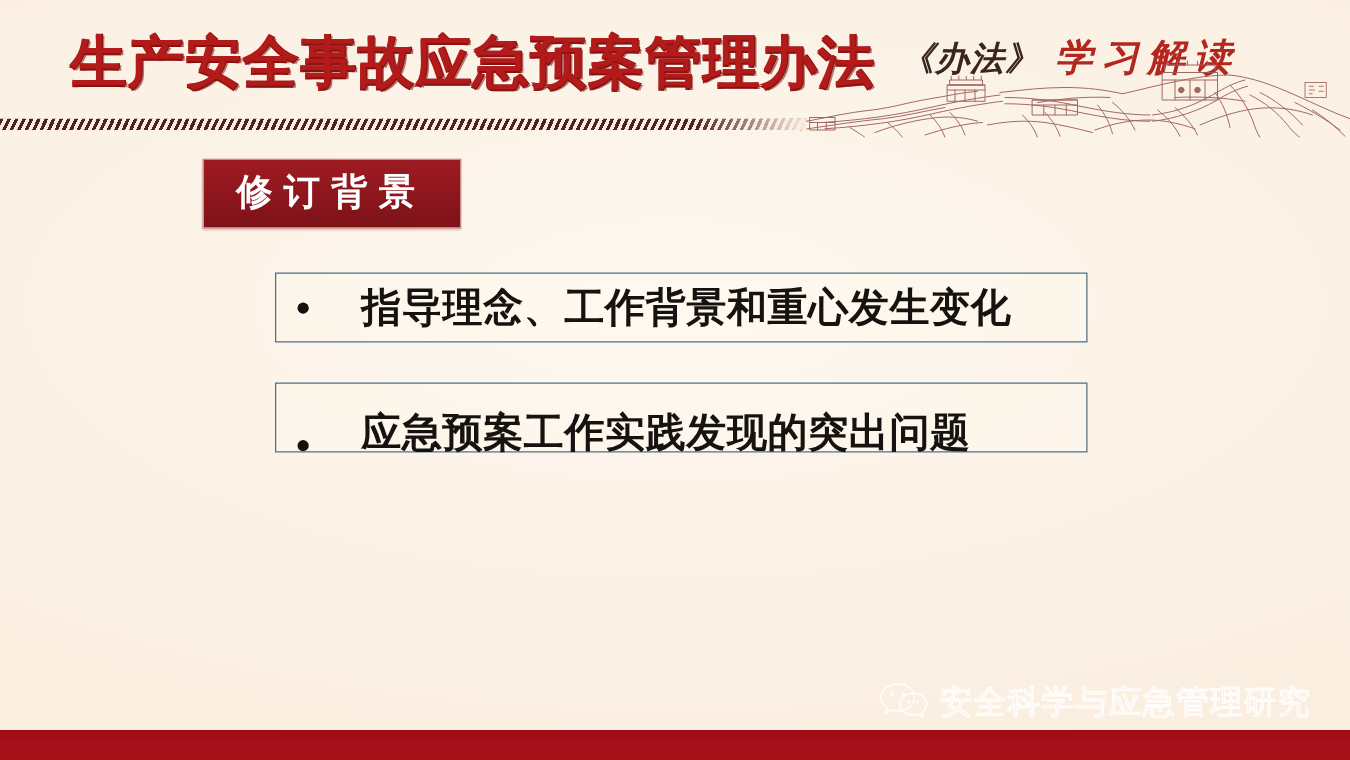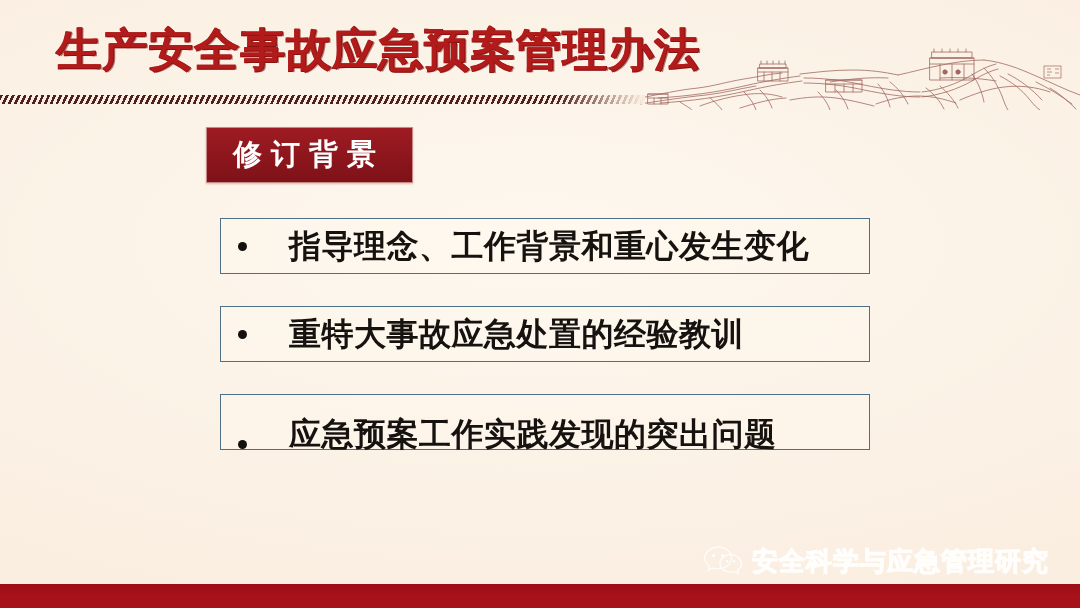--- a/index.html
+++ b/index.html
@@ -113,21 +113,20 @@
 
   
   .section-badge {
     position: absolute;
     left: 162px;
     top: 127px;
     padding: 9px 26px 11px 26px;
     background: linear-gradient(180deg, #9e1b22 0%, #8e161d 52%, #7d1218 100%);
     border: 1px solid #c98a86;
     box-shadow: 0 1px 2px rgba(90,20,20,0.25);
-    margin-left: 44px;
   }
   .section-badge-text {
     font-size: 29px;
     line-height: 34px;
     font-weight: 700;
     color: #ffffff;
     letter-spacing: 9px;
     padding-right: 1px;
     white-space: nowrap;
   }
@@ -177,21 +176,21 @@
     top: 544px;
     display: flex;
     align-items: center;
     gap: 9px;
     pointer-events: none;
   }
   .wechat-icon { width: 40px; height: 34px; flex: 0 0 auto; }
   .watermark-text {
     font-size: 26px;
     line-height: 32px;
-    font-weight: 700;
+    font-weight: 400;
     letter-spacing: 1px;
     color: rgba(255,255,255,0.10);
     -webkit-text-stroke: 1.1px rgba(255,255,255,0.92);
     white-space: nowrap;
   }
 
   
   .bottom-bar {
     position: absolute;
     left: 0;
@@ -211,20 +210,24 @@
 <body>
 
 <div class="slide">
 
   <div class="paper-texture"></div>
 
   <div class="header">
 
     <div class="main-title">生产安全事故应急预案管理办法</div>
 
+    <div class="calligraphy">
+      <span class="cal-brackets">《办法》</span>
+      <span class="cal-red">学习解读</span>
+    </div>
 
     <svg class="great-wall" viewBox="0 0 440 62" preserveAspectRatio="none">
       <g fill="none" stroke="#9a5d56" stroke-width="0.8" stroke-linecap="round" stroke-linejoin="round">
 
         <path d="M0 50 C 22 46, 38 42, 58 40 C 74 38, 86 34, 104 31 C 118 29, 128 26, 142 25"></path>
         <path d="M0 56 C 26 52, 46 49, 66 47 C 84 45, 98 41, 116 38"></path>
         <path d="M160 26 C 178 24, 194 22, 212 22 C 230 22, 244 24, 258 27"></path>
         <path d="M258 27 C 272 24, 286 20, 302 17 C 316 14, 330 12, 344 12"></path>
         <path d="M344 12 C 362 14, 378 20, 396 28 C 412 35, 426 42, 440 47"></path>
         <path d="M190 34 C 210 31, 228 29, 248 30"></path>
@@ -289,24 +292,20 @@
   </div>
 
   <div class="bullet-list">
 
     <div class="bullet-box">
       <span class="bullet-dot"></span>
       <span class="bullet-text">指导理念、工作背景和重心发生变化</span>
     </div>
 
 
-    <div class="bullet-box">
-      <span class="bullet-dot"></span>
-      <span class="bullet-text">重特大事故应急处置的经验教训</span>
-    </div>
 
     <div class="bullet-box">
       <span class="bullet-dot"></span>
       <span class="bullet-text">应急预案工作实践发现的突出问题</span>
     </div>
 
   </div>
 
   <div class="watermark">
     <svg class="wechat-icon" viewBox="0 0 40 34">

